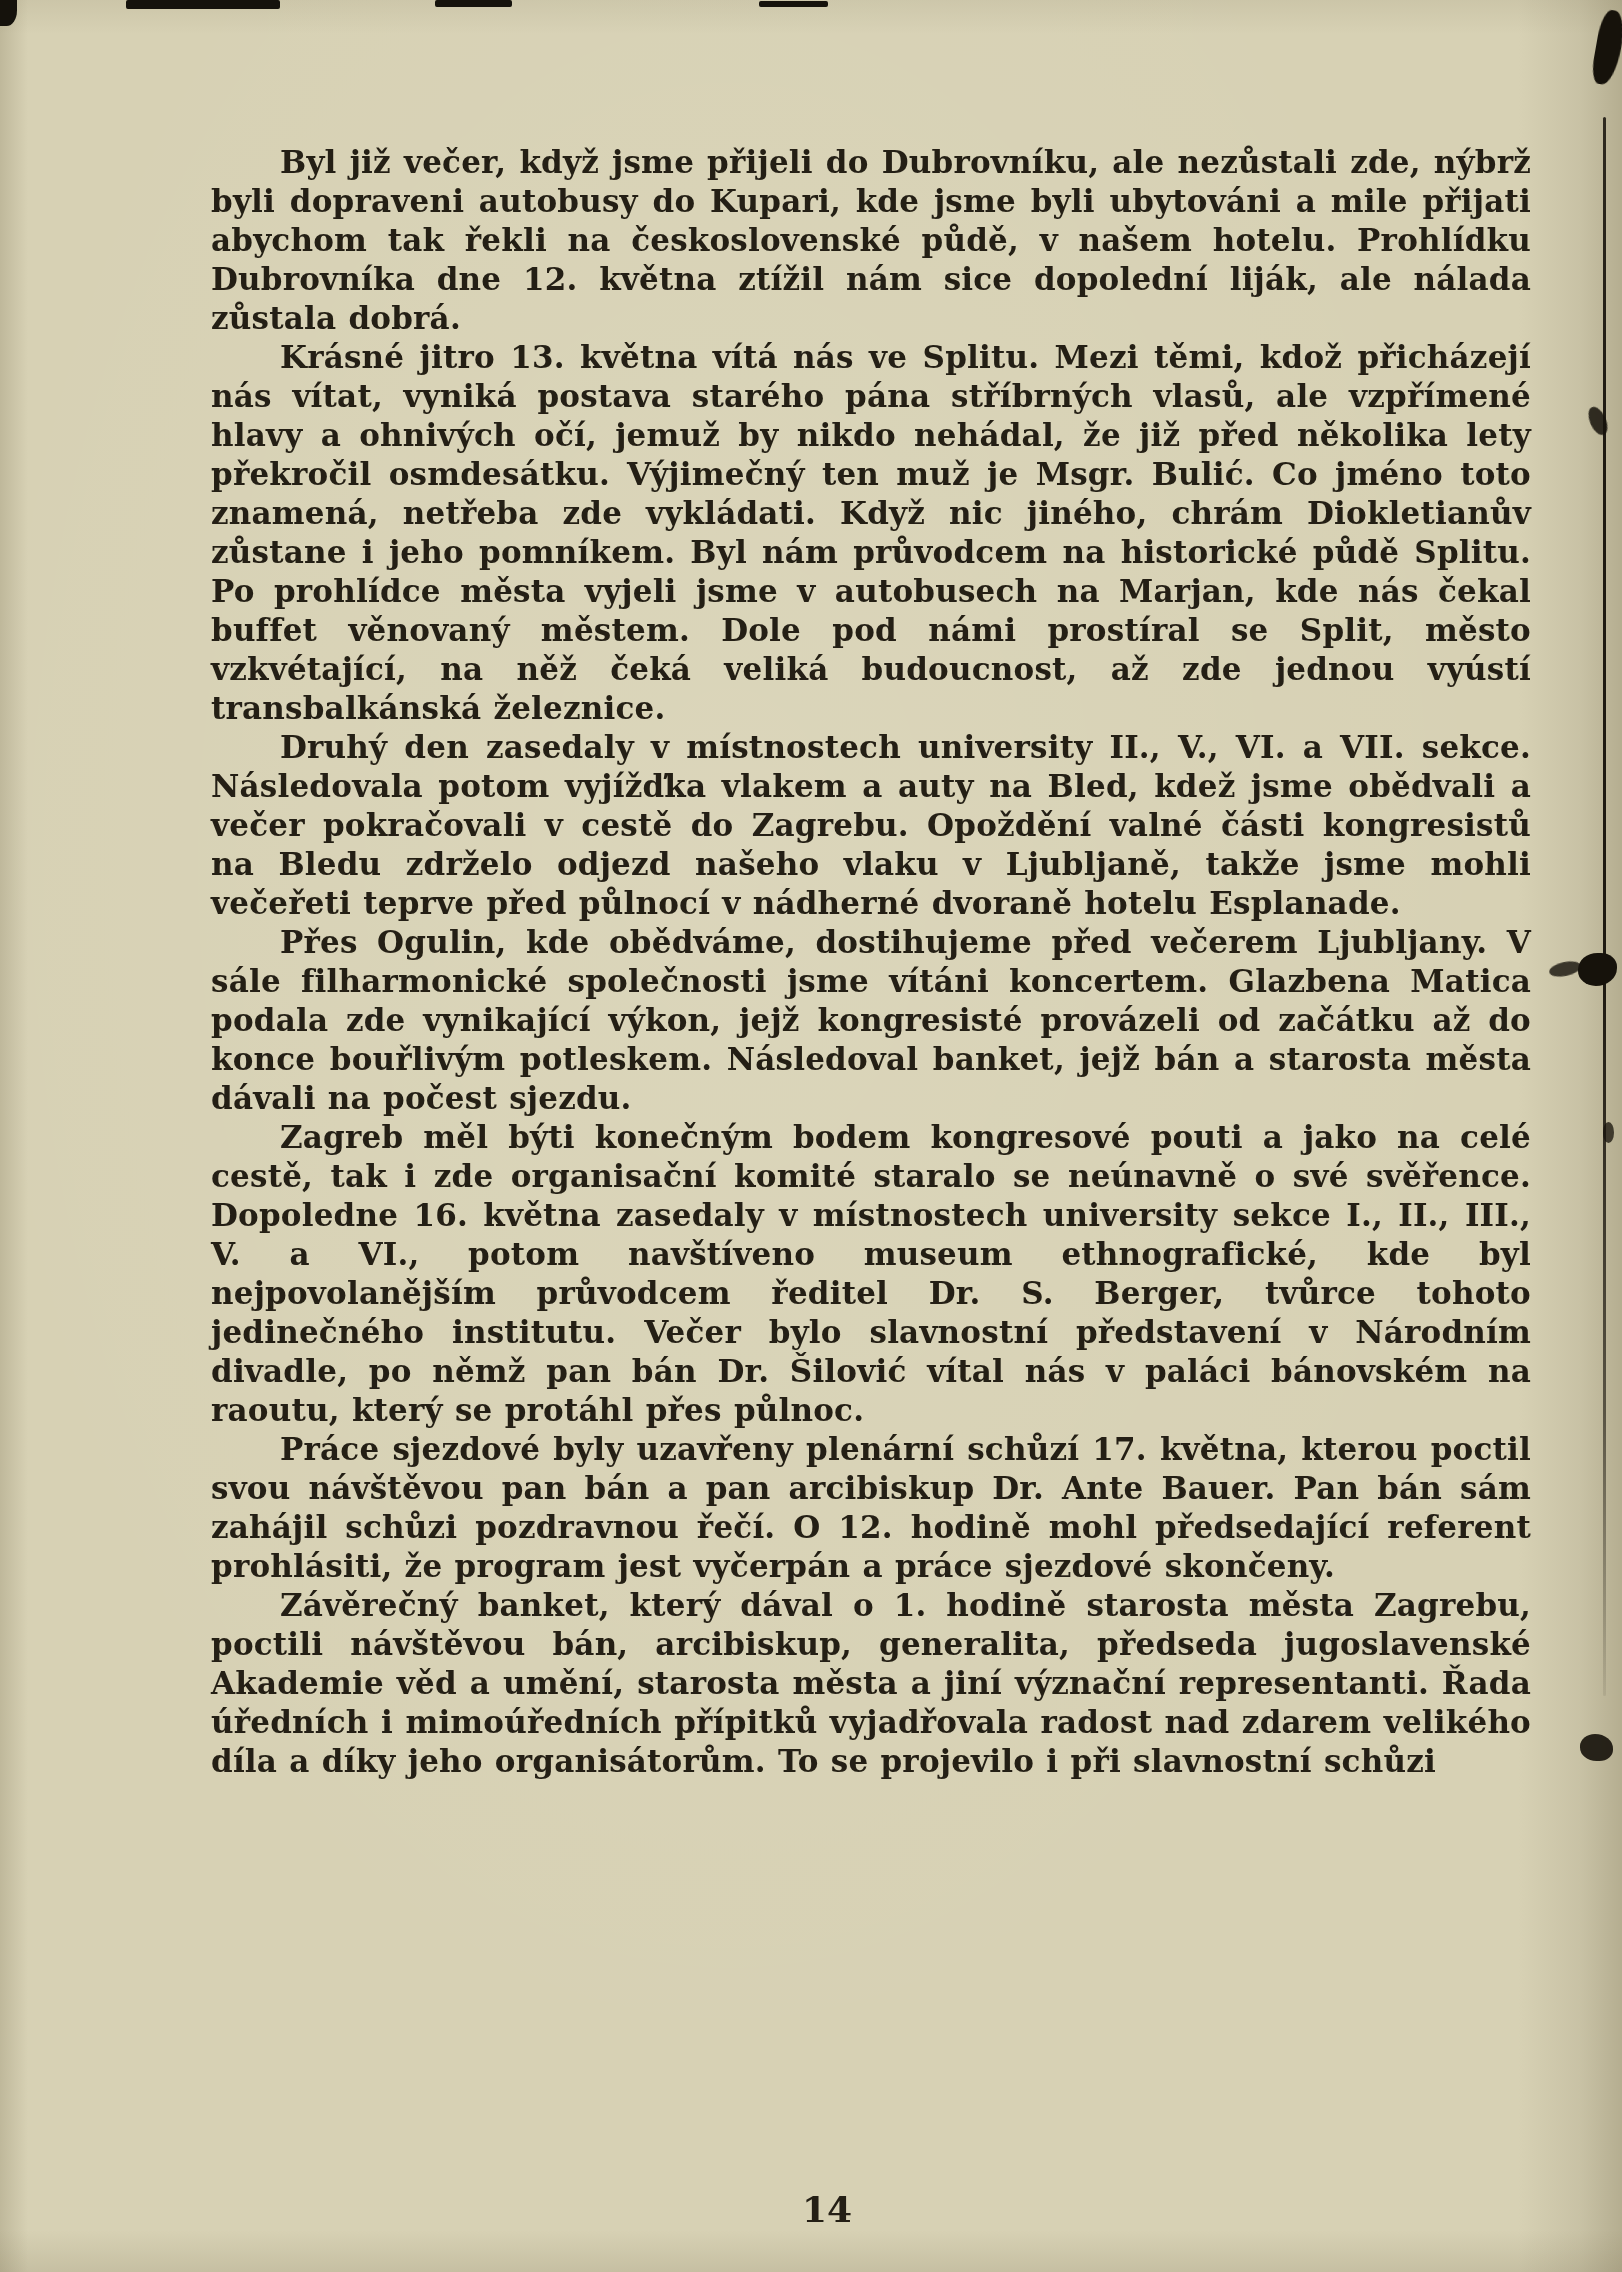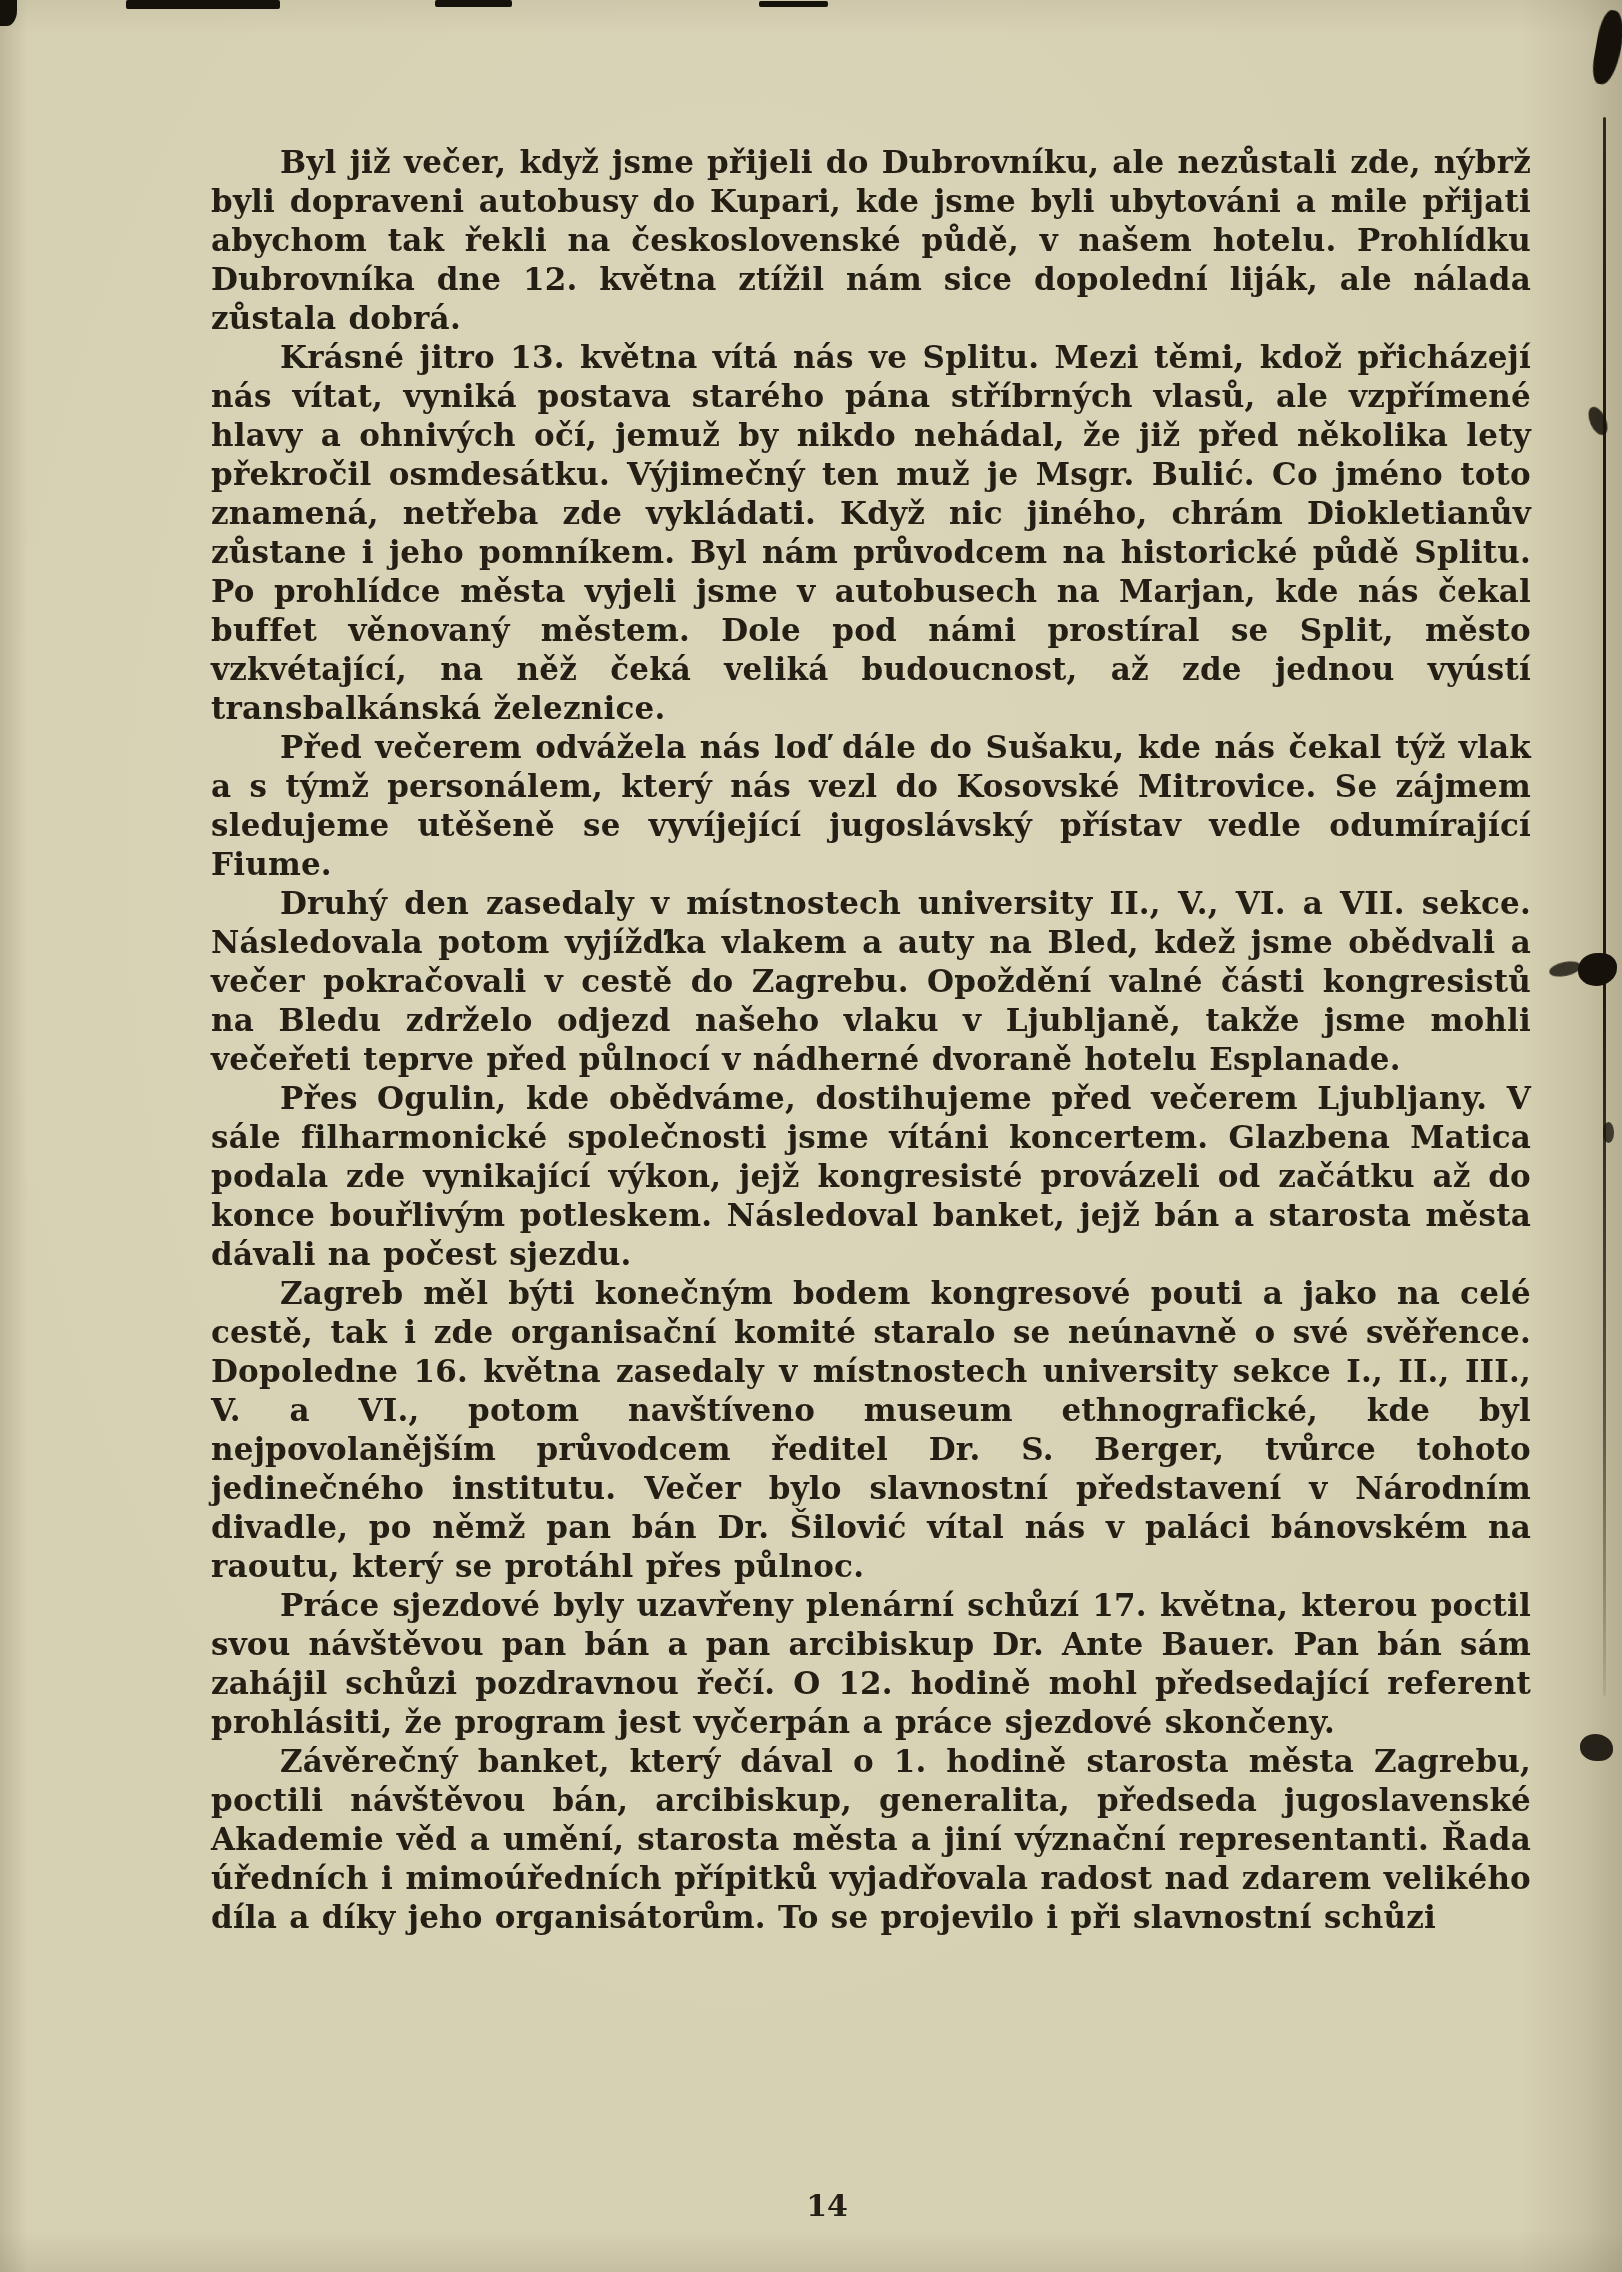--- a/index.html
+++ b/index.html
@@ -44,21 +44,21 @@
     margin: 0;
     text-indent: 69px;
   }
   .pagenum {
     position: absolute;
     left: 167px;
     top: 2188px;
     width: 1320px;
     text-align: center;
     color: #241f15;
-    font-size: 30px;
+    font-size: 36px;
     font-weight: 600;
   }
   
   .edge-line {
     position: absolute;
     left: 1603px;
     top: 117px;
     width: 3.1px;
     height: 1579px;
     background: linear-gradient(180deg,
@@ -117,21 +117,20 @@
   .topmark.m-corner { left: 0; top: 0; width: 17.3px; height: 26px; border-radius: 0 0 60% 0; }
 </style>
 </head>
 <body>
 
 <div class="page">
 
   <div class="textblock">
     <p>Byl již večer, když jsme přijeli do Dubrovníku, ale nezůstali zde, nýbrž byli dopraveni autobusy do Kupari, kde jsme byli ubytováni a mile přijati abychom tak řekli na československé půdě, v našem hotelu. Prohlídku Dubrovníka dne 12. května ztížil nám sice dopolední liják, ale nálada zůstala dobrá.</p>
     <p>Krásné jitro 13. května vítá nás ve Splitu. Mezi těmi, kdož přicházejí nás vítat, vyniká postava starého pána stříbrných vlasů, ale vzpřímené hlavy a ohnivých očí, jemuž by nikdo nehádal, že již před několika lety překročil osmdesátku. Výjimečný ten muž je Msgr. Bulić. Co jméno toto znamená, netřeba zde vykládati. Když nic jiného, chrám Diokletianův zůstane i jeho pomníkem. Byl nám průvodcem na historické půdě Splitu. Po prohlídce města vyjeli jsme v autobusech na Marjan, kde nás čekal buffet věnovaný městem. Dole pod námi prostíral se Split, město vzkvétající, na něž čeká veliká budoucnost, až zde jednou vyústí transbalkánská železnice.</p>
-    <p>Před večerem odvážela nás loď dále do Sušaku, kde nás čekal týž vlak a s týmž personálem, který nás vezl do Kosovské Mitrovice. Se zájmem sledujeme utěšeně se vyvíjející jugoslávský přístav vedle odumírající Fiume.</p>
     <p>Druhý den zasedaly v místnostech university II., V., VI. a VII. sekce. Následovala potom vyjížďka vlakem a auty na Bled, kdež jsme obědvali a večer pokračovali v cestě do Zagrebu. Opoždění valné části kongresistů na Bledu zdrželo odjezd našeho vlaku v Ljubljaně, takže jsme mohli večeřeti teprve před půlnocí v nádherné dvoraně hotelu Esplanade.</p>
     <p>Přes Ogulin, kde obědváme, dostihujeme před večerem Ljubljany. V sále filharmonické společnosti jsme vítáni koncertem. Glazbena Matica podala zde vynikající výkon, jejž kongresisté provázeli od začátku až do konce bouřlivým potleskem. Následoval banket, jejž bán a starosta města dávali na počest sjezdu.</p>
     <p>Zagreb měl býti konečným bodem kongresové pouti a jako na celé cestě, tak i zde organisační komité staralo se neúnavně o své svěřence. Dopoledne 16. května zasedaly v místnostech university sekce I., II., III., V. a VI., potom navštíveno museum ethnografické, kde byl nejpovolanějším průvodcem ředitel Dr. S. Berger, tvůrce tohoto jedinečného institutu. Večer bylo slavnostní představení v Národním divadle, po němž pan bán Dr. Šilović vítal nás v paláci bánovském na raoutu, který se protáhl přes půlnoc.</p>
     <p>Práce sjezdové byly uzavřeny plenární schůzí 17. května, kterou poctil svou návštěvou pan bán a pan arcibiskup Dr. Ante Bauer. Pan bán sám zahájil schůzi pozdravnou řečí. O 12. hodině mohl předsedající referent prohlásiti, že program jest vyčerpán a práce sjezdové skončeny.</p>
     <p>Závěrečný banket, který dával o 1. hodině starosta města Zagrebu, poctili návštěvou bán, arcibiskup, generalita, předseda jugoslavenské Akademie věd a umění, starosta města a jiní význační representanti. Řada úředních i mimoúředních přípitků vyjadřovala radost nad zdarem velikého díla a díky jeho organisátorům. To se projevilo i při slavnostní schůzi</p>
   </div>
 
   <div class="pagenum">14</div>
 
   <div class="edge-line"></div>

